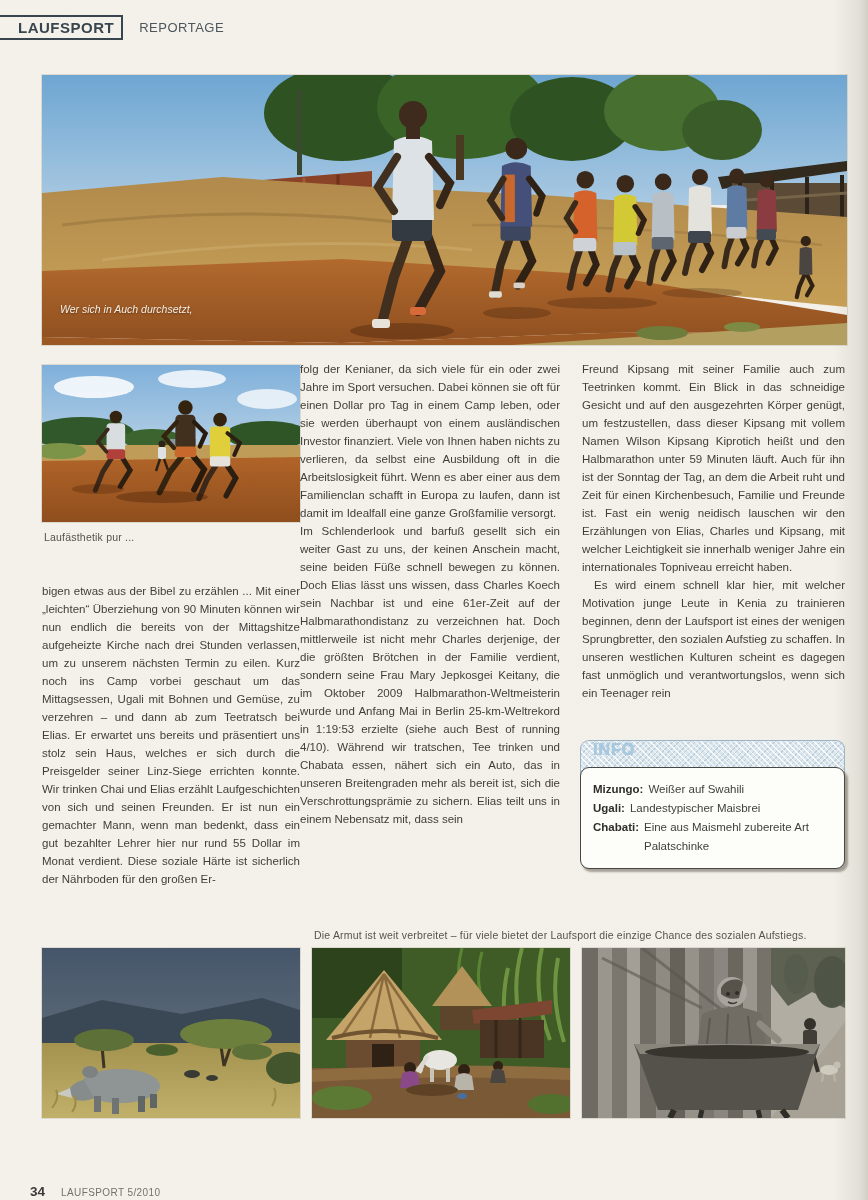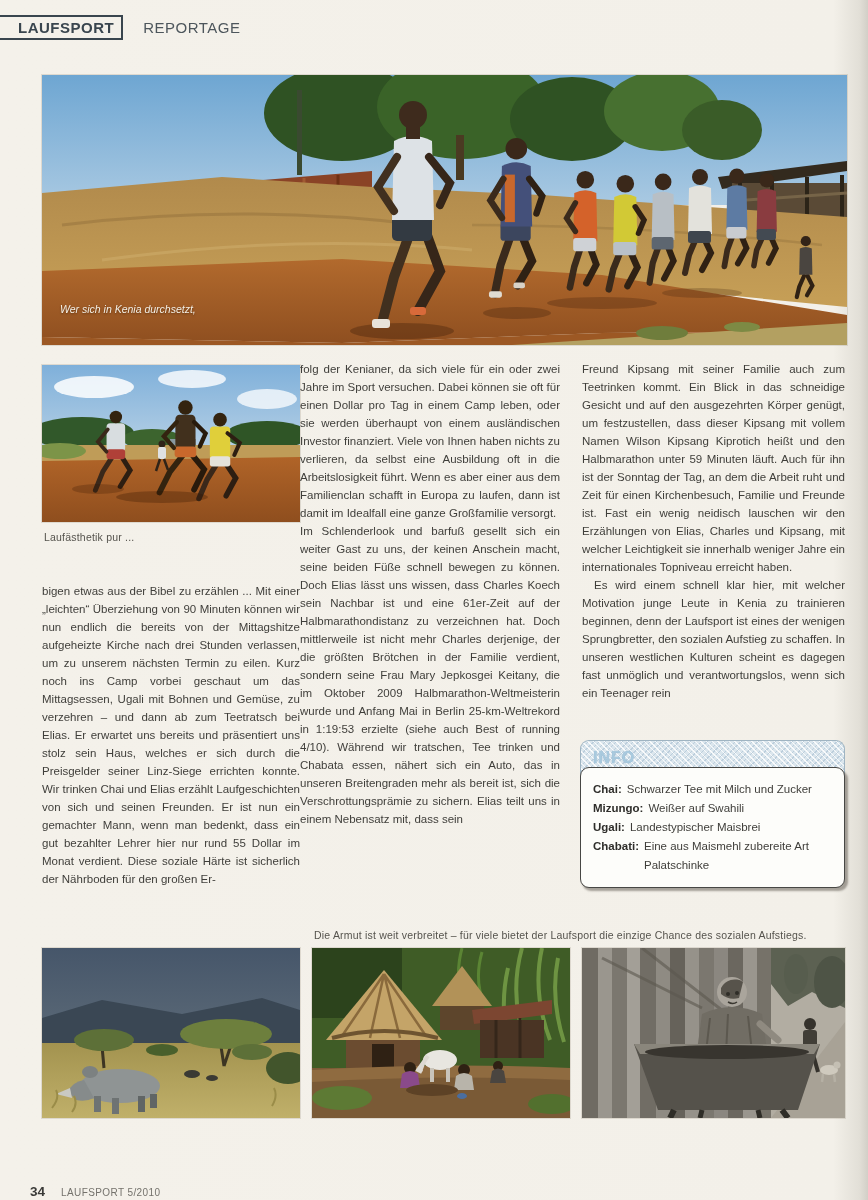--- a/index.html
+++ b/index.html
@@ -8,27 +8,27 @@
     background:#c9c6bf;
   }
   .page{
     position:relative;
     width:868px;height:1200px;
     margin:0 auto;
     background:linear-gradient(90deg,#f4f1ea 0%,#f3f0e9 96%,#e2dfd7 99%,#d2cfc7 100%);
     overflow:hidden;
   }
   
-  .masthead{position:absolute;top:14px;left:0;height:26px;display:flex;align-items:center;}
+  .masthead{position:absolute;top:14px;left:0;height:26px;display:flex;align-items:center;gap:6px;}
   .brand-box{
     border-top:2px solid #39454e;border-bottom:2px solid #39454e;border-right:2px solid #39454e;
     padding:2px 7px 2px 18px;
     font-weight:bold;font-size:15px;letter-spacing:.5px;color:#39454e;
   }
-  .section-label{margin-left:20px;font-size:15px;color:#4d565c;letter-spacing:.5px;}
+  .section-label{margin-left:10px;font-size:13px;color:#4d565c;letter-spacing:.5px;}
 
   
   .photo{position:absolute;display:block;box-shadow:0 0 0 1px rgba(120,110,90,.18);}
   .hero{top:75px;left:42px;width:805px;height:270px;}
   .leftphoto{top:365px;left:42px;width:258px;height:157px;}
   .p-safari{top:948px;left:42px;width:258px;height:170px;}
   .p-village{top:948px;left:312px;width:258px;height:170px;}
   .p-barrow{top:948px;left:582px;width:263px;height:170px;}
 
   .hero-caption{
@@ -61,21 +61,21 @@
 
   
   .infobox{position:absolute;left:580px;top:740px;width:265px;}
   .infobox-head{
     height:34px;border-radius:9px 9px 0 0;
     border:1px solid #9fb4c2;border-bottom:none;
     background-color:#dbe6ed;
     background-image:
       repeating-linear-gradient(45deg, rgba(255,255,255,.85) 0 1px, transparent 1px 4px),
       repeating-linear-gradient(-45deg, rgba(140,170,195,.40) 0 1px, transparent 1px 4px);
-    display:flex;align-items:center;
+    display:flex;
   }
   .infobox-title{
     margin-left:12px;font-weight:bold;font-size:16px;letter-spacing:1px;
     color:#a9cade;text-shadow:0 0 1px #7fa7c8;
   }
   .infobox-body{
     position:relative;margin-top:-8px;
     background:#fdfdfa;border:1.5px solid #474744;border-radius:9px;
     box-shadow:2.5px 3px 2px rgba(70,65,55,.45);
     padding:12px 10px 12px 12px;
@@ -230,21 +230,21 @@
     </g>
 
     <g transform="translate(762,168) scale(0.30)">
       <path d="M0,110 L-16,146 L-24,180" stroke="#2f2114" stroke-width="14" fill="none" stroke-linecap="round"></path>
       <path d="M12,110 L28,142 L10,174" stroke="#2f2114" stroke-width="14" fill="none" stroke-linecap="round"></path>
       <path d="M-14,18 Q6,8 26,18 L28,106 L-16,106 Z" fill="#4a4540"></path>
       <circle cx="6" cy="-6" r="17" fill="#332418"></circle>
     </g>
   </svg>
   <div class="hero-caption">
-    <div>Wer sich in Kenia durchsetzt,</div>
+    <div>Wer sich in Auch durchsetzt,</div>
   </div>
 
   <svg class="photo leftphoto" viewBox="0 0 258 157" preserveAspectRatio="none">
     <defs>
       <linearGradient id="sky2" x1="0" y1="0" x2="0" y2="1">
         <stop offset="0" stop-color="#7fb0da"></stop>
           <stop offset="1" stop-color="#b9d2e6"></stop>
       </linearGradient>
       <linearGradient id="track2" x1="0" y1="0" x2="0" y2="1">
         <stop offset="0" stop-color="#b06428"></stop>
@@ -311,24 +311,20 @@
   <div class="col col-right">
     <p>Freund Kipsang mit seiner Familie auch zum Teetrinken kommt. Ein Blick in das schneidige Gesicht und auf den ausgezehrten Körper genügt, um festzustellen, dass dieser Kipsang mit vollem Namen Wilson Kipsang Kiprotich heißt und den Halbmarathon unter 59 Minuten läuft. Auch für ihn ist der Sonntag der Tag, an dem die Arbeit ruht und Zeit für einen Kirchenbesuch, Familie und Freunde ist. Fast ein wenig neidisch lauschen wir den Erzählungen von Elias, Charles und Kipsang, mit welcher Leichtigkeit sie innerhalb weniger Jahre ein internationales Topniveau erreicht haben.</p>
     <p class="indent-first">Es wird einem schnell klar hier, mit welcher Motivation junge Leute in Kenia zu trainieren beginnen, denn der Laufsport ist eines der wenigen Sprungbretter, den sozialen Aufstieg zu schaffen. In unseren westlichen Kulturen scheint es dagegen fast unmöglich und verantwortungslos, wenn sich ein Teenager rein</p>
   </div>
 
   <div class="infobox">
     <div class="infobox-head">
       <span class="infobox-title">INFO</span>
     </div>
     <div class="infobox-body">
-      <div class="info-item">
-        <span class="info-term">Chai:</span>
-        <span class="info-def">Schwarzer Tee mit Milch und Zucker</span>
-      </div>
       <div class="info-item">
         <span class="info-term">Mizungo:</span>
         <span class="info-def">Weißer auf Swahili</span>
       </div>
       <div class="info-item">
         <span class="info-term">Ugali:</span>
         <span class="info-def">Landestypischer Maisbrei</span>
       </div>
       <div class="info-item">
         <span class="info-term">Chabati:</span>

